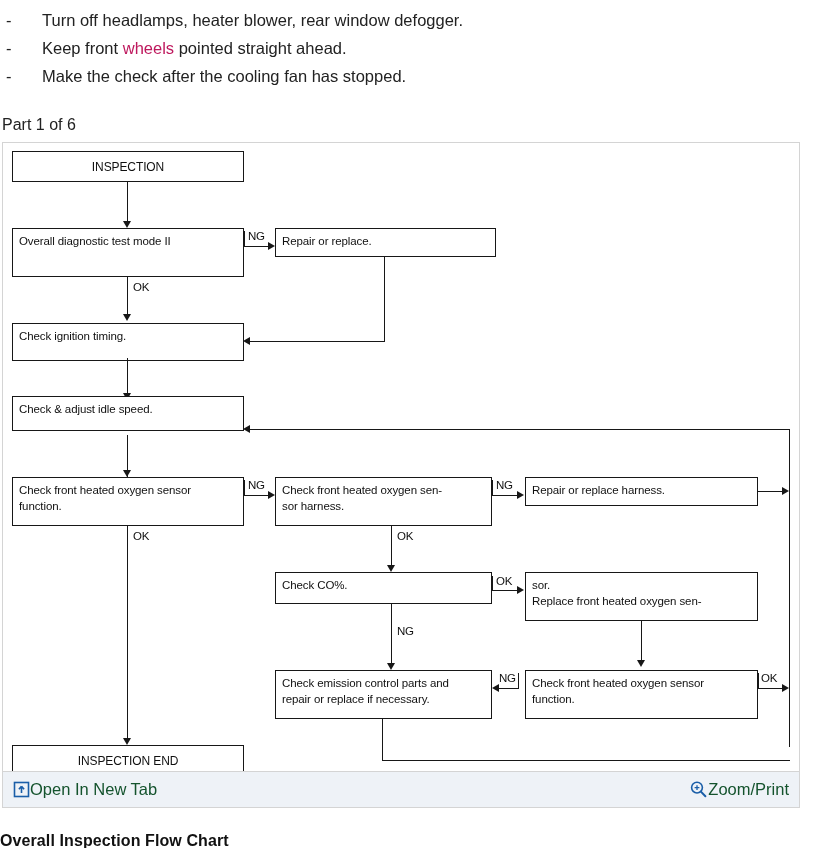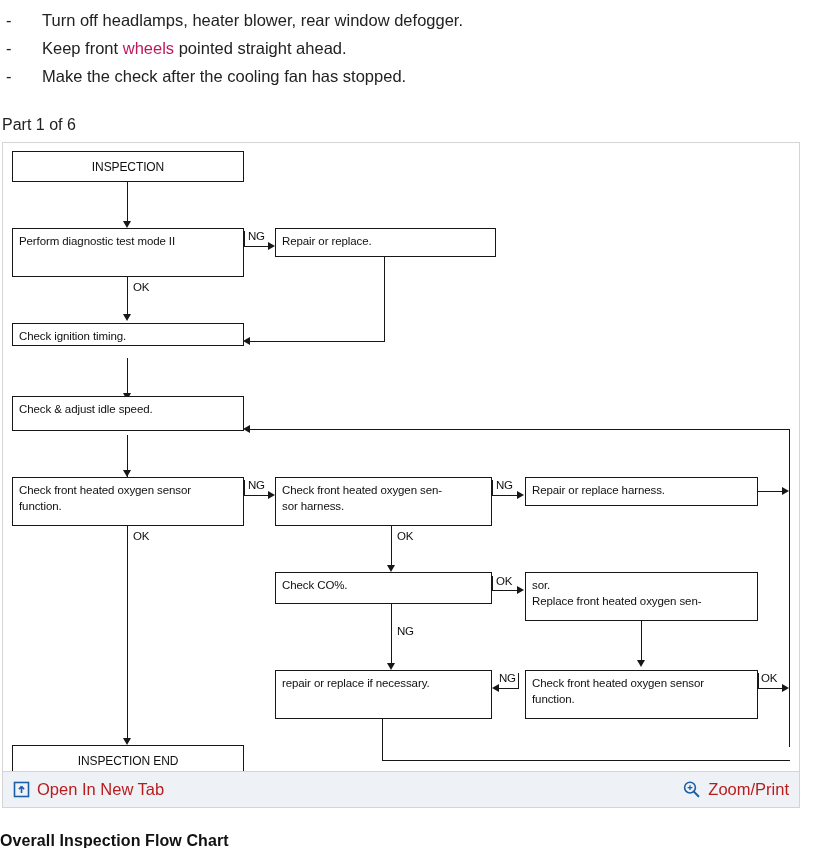--- a/index.html
+++ b/index.html
@@ -85,22 +85,22 @@
     border-top:1px solid #d4d4d4;
     display:flex;
     align-items:center;
     justify-content:space-between;
     padding:0 10px;
     box-sizing:border-box;
   }
   .tb-btn{
     display:flex;
     align-items:center;
-    gap:7px;
-    color:#b91c1c;
+    gap:0;
+    color:#14532d;
     font-size:16.5px;
     cursor:pointer;
     user-select:none;
   }
   .tb-btn svg{display:block;}
   
   .trailing{
     margin-top:24px;
     font-size:16px;
     font-weight:bold;
@@ -131,39 +131,39 @@
 <div class="part-label">Part 1 of 6</div>
 
 <div class="viewer">
   <div class="chart-area">
 
     <div class="fbox center" style="left:9px;top:8px;width:232px;height:31px;">INSPECTION</div>
     <div class="vline" style="left:124px;top:39px;height:39px;"></div>
     <div class="arrow-d" style="left:120px;top:78px;"></div>
 
     <div class="fbox" style="left:9px;top:85px;width:232px;height:49px;">
-      <div>Perform diagnostic test mode II</div>
+      <div>Overall diagnostic test mode II</div>
     </div>
 
     <div class="elabel" style="left:245px;top:87px;">NG</div>
     <div class="vline" style="left:241px;top:88px;height:16px;"></div>
     <div class="hline" style="left:241px;top:103px;width:26px;"></div>
     <div class="arrow-r" style="left:265px;top:99px;"></div>
 
     <div class="fbox" style="left:272px;top:85px;width:221px;height:29px;">Repair or replace.</div>
 
     <div class="vline" style="left:381px;top:114px;height:85px;"></div>
     <div class="hline" style="left:245px;top:198px;width:137px;"></div>
     <div class="arrow-l" style="left:240px;top:194px;"></div>
 
     <div class="elabel" style="left:130px;top:138px;">OK</div>
     <div class="vline" style="left:124px;top:134px;height:38px;"></div>
     <div class="arrow-d" style="left:120px;top:171px;"></div>
 
-    <div class="fbox" style="left:9px;top:180px;width:232px;height:23px;">Check ignition timing.</div>
+    <div class="fbox" style="left:9px;top:180px;width:232px;height:38px;">Check ignition timing.</div>
 
     <div class="vline" style="left:124px;top:215px;height:42px;"></div>
     <div class="arrow-d" style="left:120px;top:250px;"></div>
 
     <div class="fbox" style="left:9px;top:253px;width:232px;height:35px;">Check &amp; adjust idle speed.</div>
 
     <div class="hline" style="left:246px;top:286px;width:541px;"></div>
     <div class="arrow-l" style="left:240px;top:282px;"></div>
 
     <div class="vline" style="left:124px;top:292px;height:42px;"></div>
@@ -216,20 +216,21 @@
     </div>
 
     <div class="vline" style="left:638px;top:478px;height:40px;"></div>
     <div class="arrow-d" style="left:634px;top:517px;"></div>
 
     <div class="elabel" style="left:394px;top:482px;">NG</div>
     <div class="vline" style="left:388px;top:461px;height:60px;"></div>
     <div class="arrow-d" style="left:384px;top:520px;"></div>
 
     <div class="fbox" style="left:272px;top:527px;width:217px;height:49px;">
+      <div>Check emission control parts and</div>
       <div>repair or replace if necessary.</div>
     </div>
 
     <div class="fbox" style="left:522px;top:527px;width:233px;height:49px;">
       <div>Check front heated oxygen sensor</div>
       <div>function.</div>
     </div>
 
     <div class="elabel" style="left:496px;top:529px;">NG</div>
     <div class="vline" style="left:515px;top:530px;height:16px;"></div>

